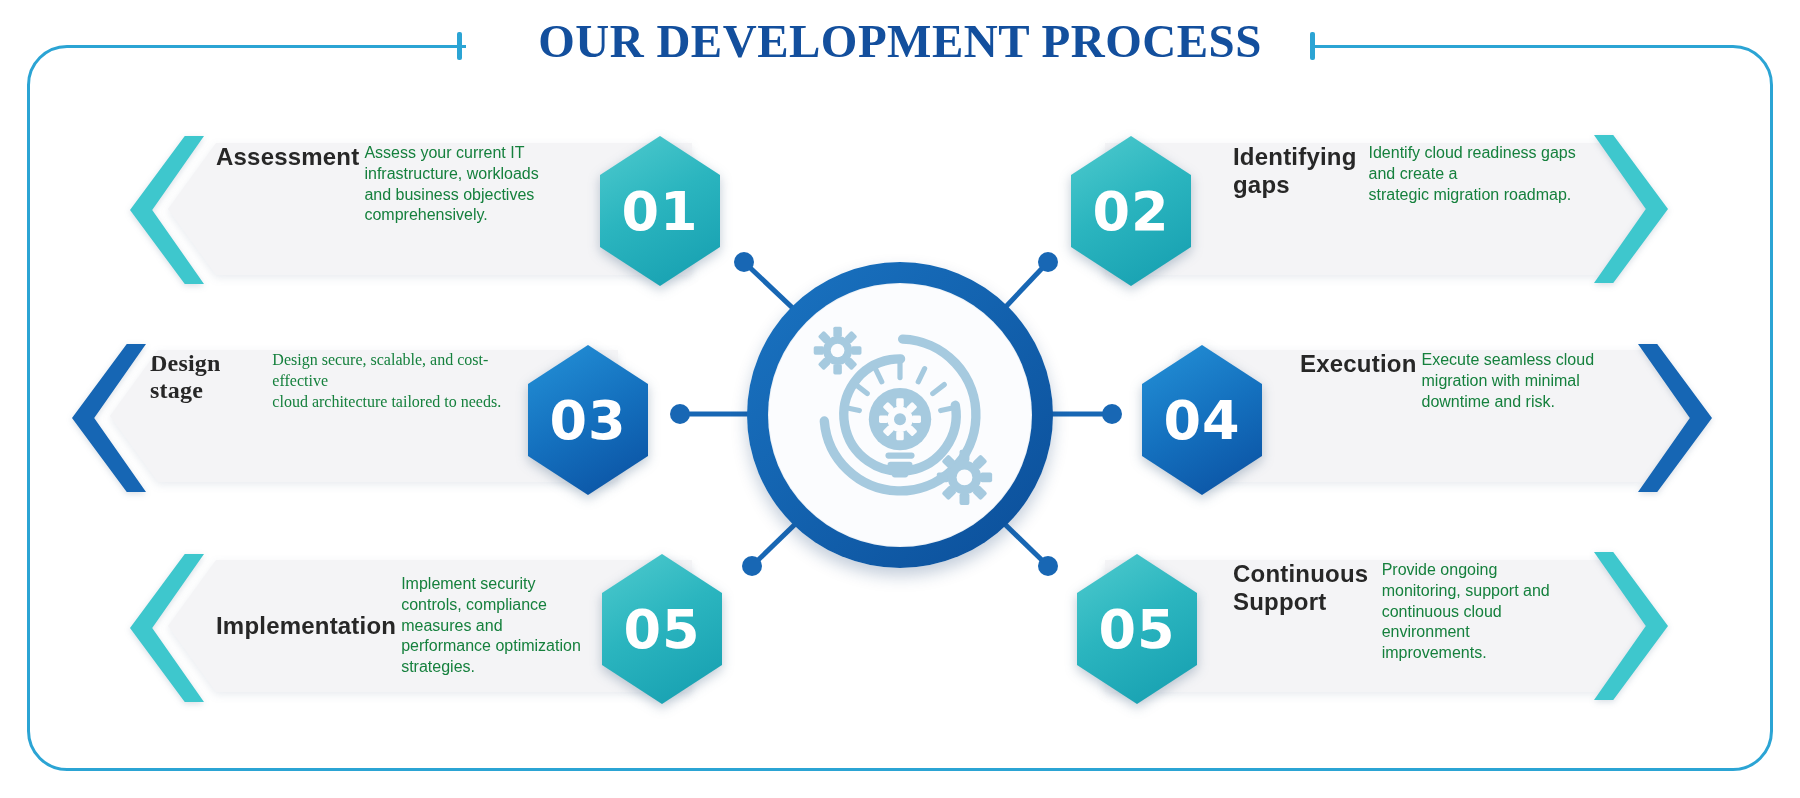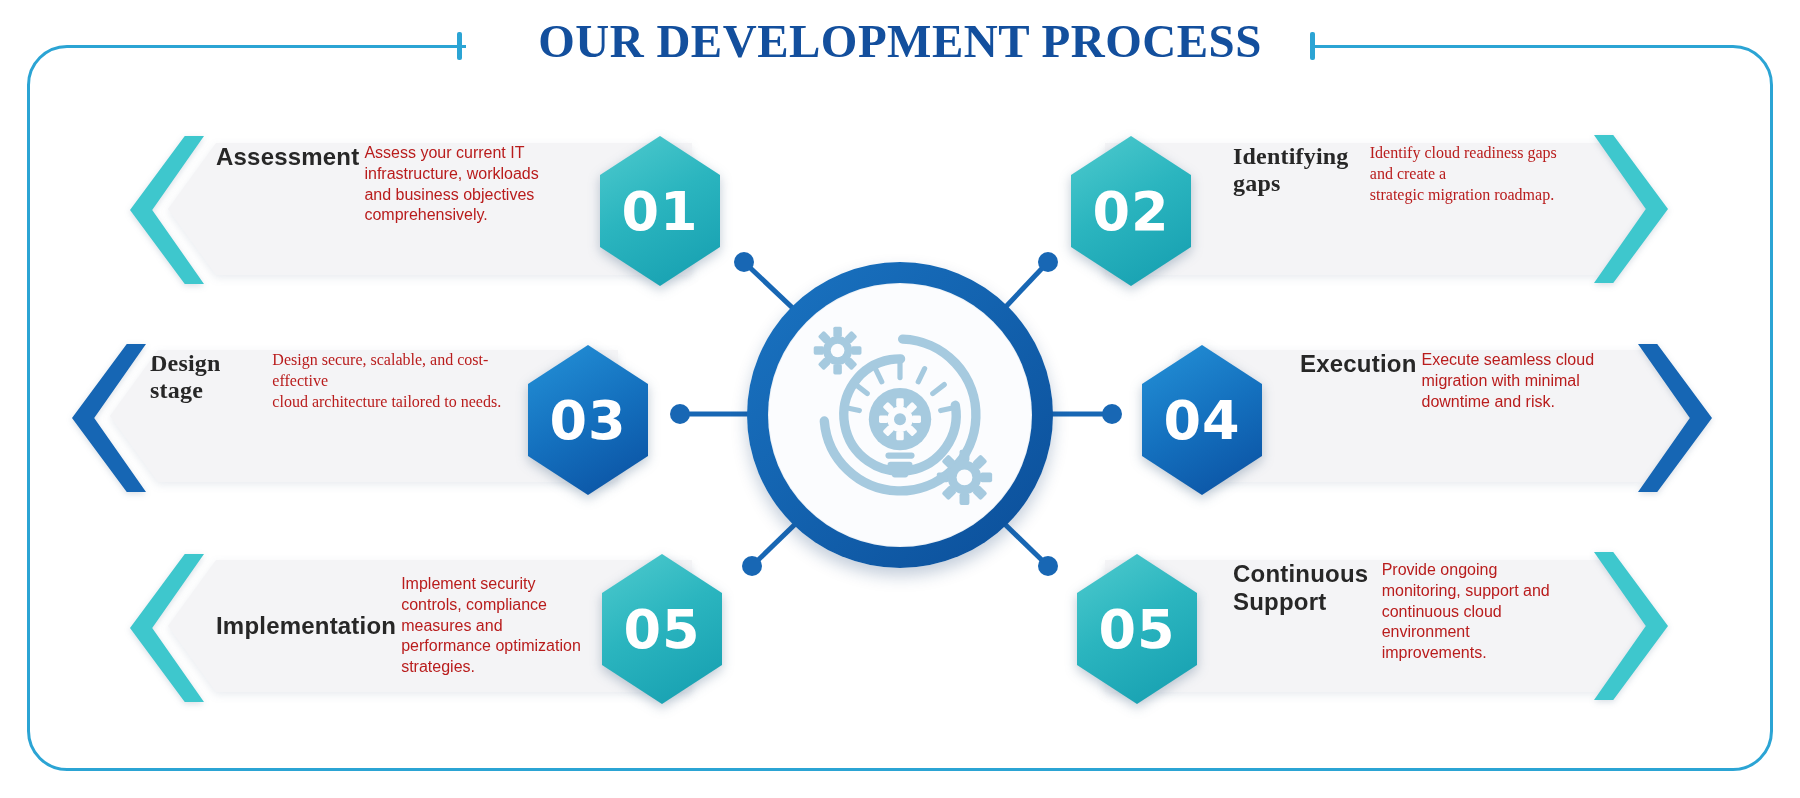--- a/index.html
+++ b/index.html
@@ -35,24 +35,24 @@
   #s1 .banner-wrap{left:38px;top:8px;width:524px;}
   #s2 .banner-wrap{left:34px;top:8px;width:543px;}
   #s3 .banner-wrap{left:38px;top:8px;width:508px;}
   #s4 .banner-wrap{left:38px;top:8px;width:512px;}
   #s5 .banner-wrap{left:38px;top:8px;width:524px;}
   #s6 .banner-wrap{left:28px;top:8px;width:543px;}
 
   .txt{position:absolute;inset:0;display:flex;flex-direction:row;justify-content:center;gap:5px;}
   #s1 .txt{padding:0 104px 0 48px;} #s5 .txt{padding:0 104px 0 48px;align-items:center;}
   #s3 .txt{padding:0 100px 0 40px;font-family:Liberation Serif, serif;}
-  #s2 .txt{padding:0 70px 0 128px;font-family:Liberation Serif, serif;} #s6 .txt{padding:0 70px 0 128px;}
+  #s2 .txt{padding:0 70px 0 128px;} #s6 .txt{padding:0 70px 0 128px;}
   #s4 .txt{padding:0 75px 0 120px;}
   .txt h3{margin:0;font-size:24px;font-weight:bold;color:#272727;letter-spacing:.2px;}
-  .txt p{margin:0;font-size:16px;line-height:1.3;color:#b91c1c;white-space:pre-line;}
+  .txt p{margin:0;font-size:16px;line-height:1.3;color:#15803d;white-space:pre-line;}
 
   .chev-wrap{position:absolute;width:74px;height:148px;filter:drop-shadow(0 2px 3px rgba(40,70,110,.18));}
   .chev{position:absolute;inset:0;}
   .chev.left{clip-path:polygon(100% 0,74% 0,0 50%,74% 100%,100% 100%,30% 50%);}
   .chev.right{clip-path:polygon(0 0,26% 0,100% 50%,26% 100%,0 100%,70% 50%);}
   .chev.teal{background:#3EC7CD;} .chev.blue{background:#1666B4;}
   #s1 .chev-wrap{left:0;top:1px;} #s3 .chev-wrap{left:0;top:2px;} #s5 .chev-wrap{left:0;top:2px;}
   #s2 .chev-wrap{left:523px;top:0;} #s4 .chev-wrap{left:496px;top:2px;} #s6 .chev-wrap{left:517px;top:0;}
 
   .hex-wrap{position:absolute;width:120px;height:150px;filter:drop-shadow(0 4px 6px rgba(20,60,100,.28));}

